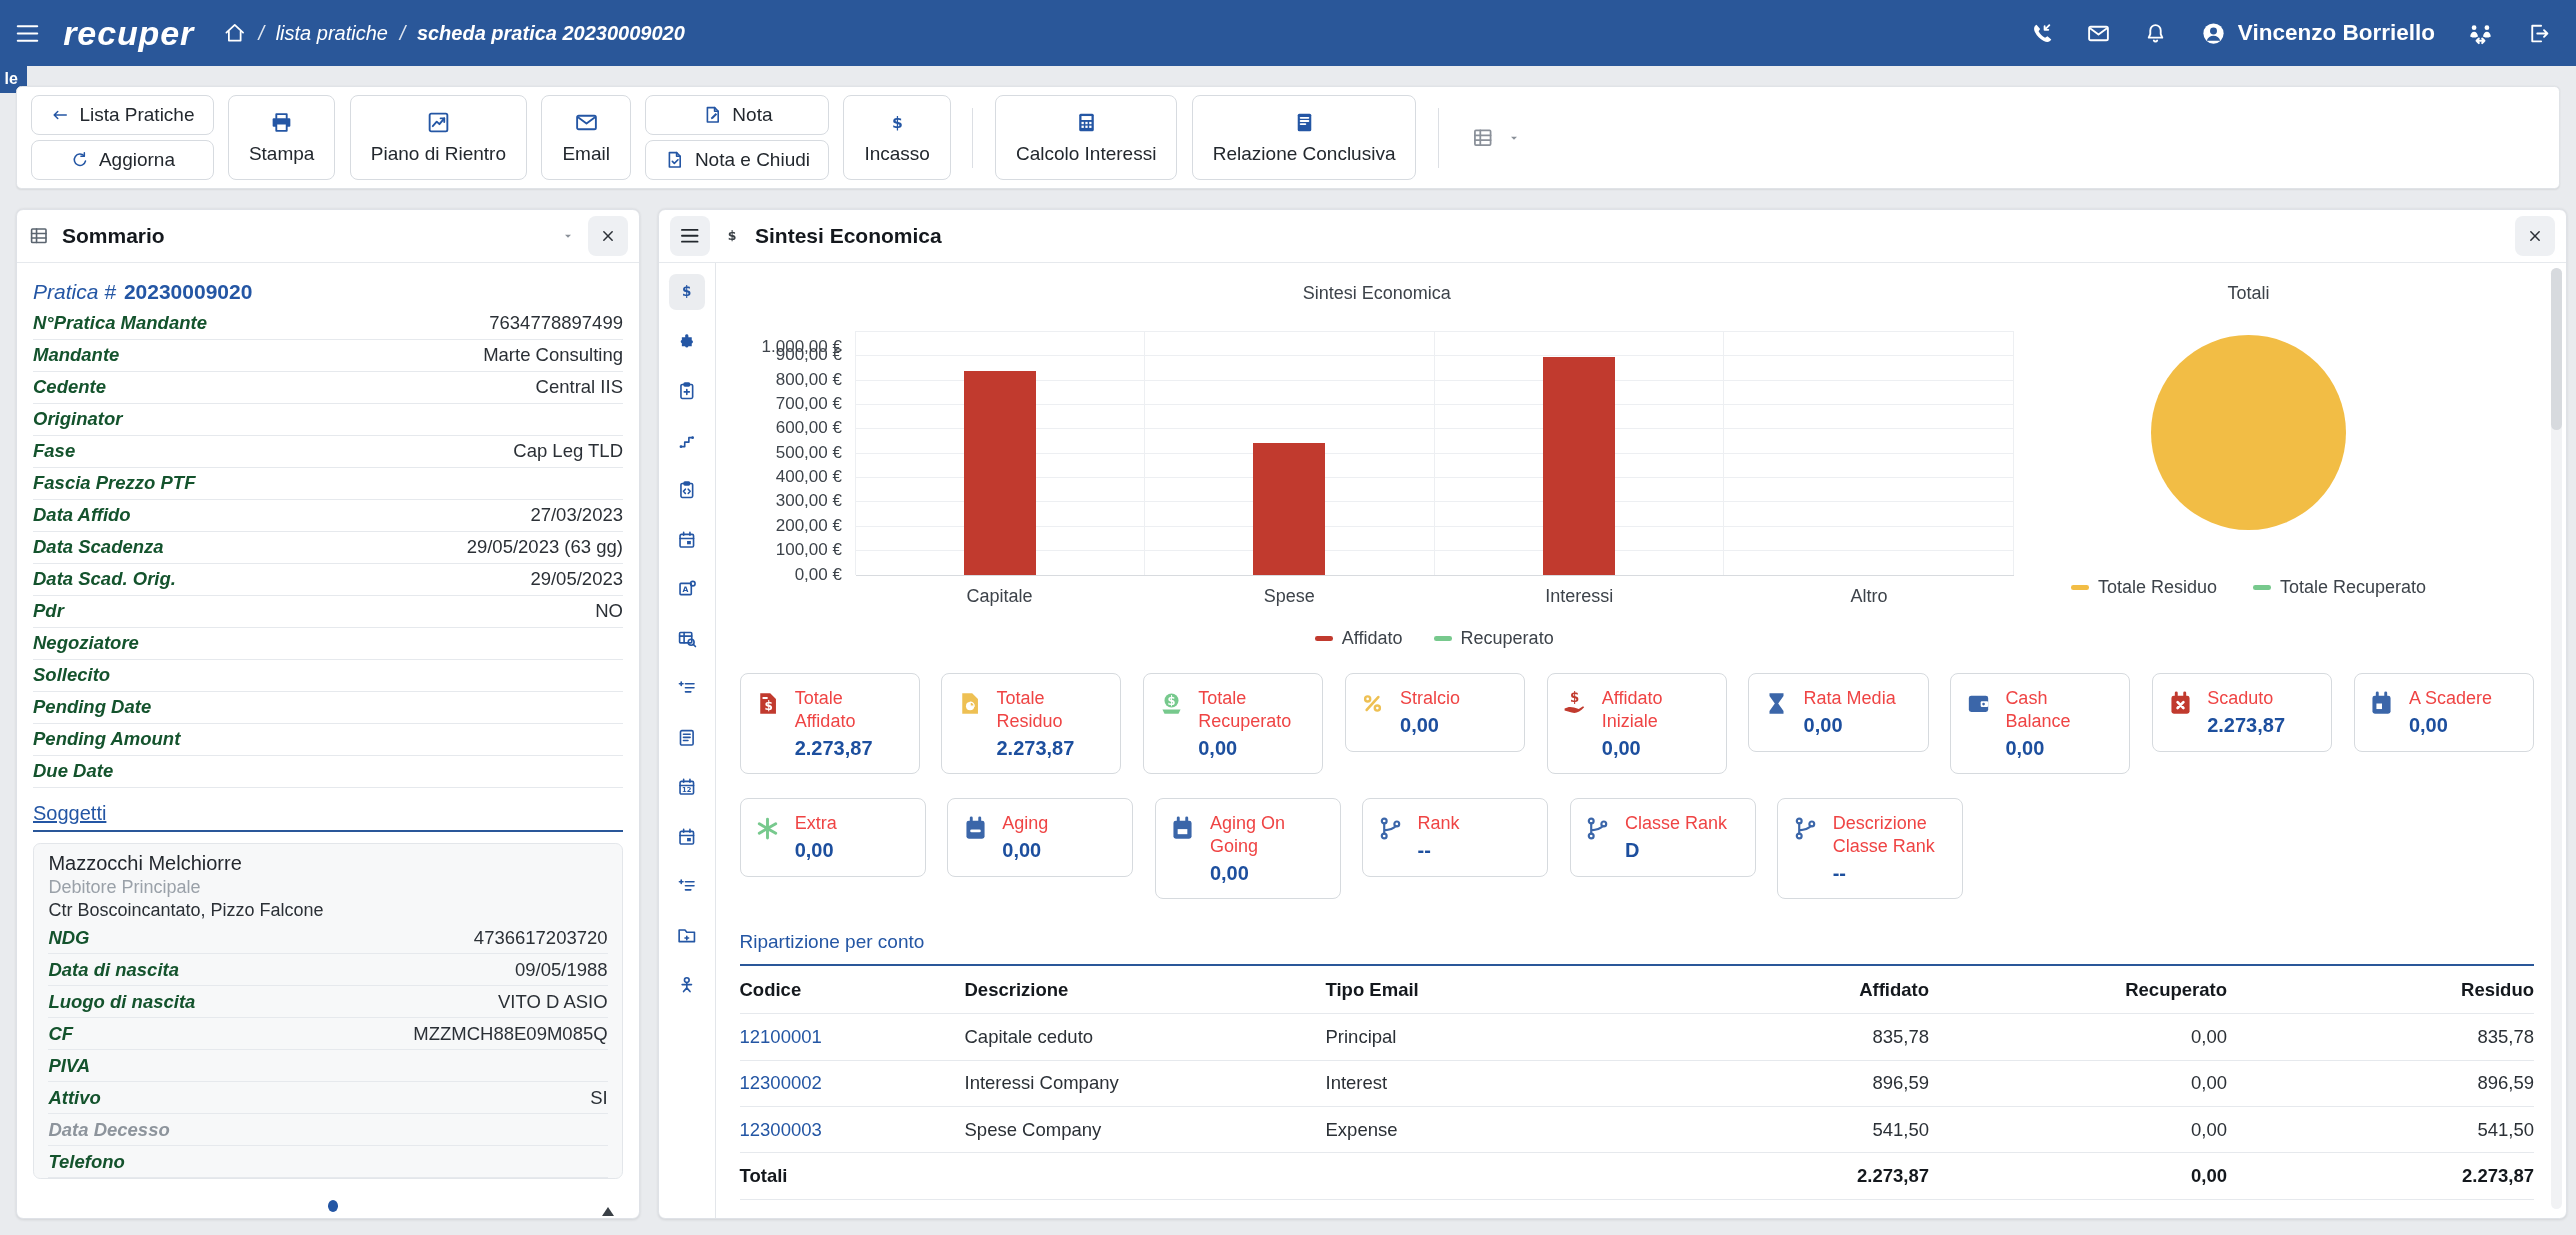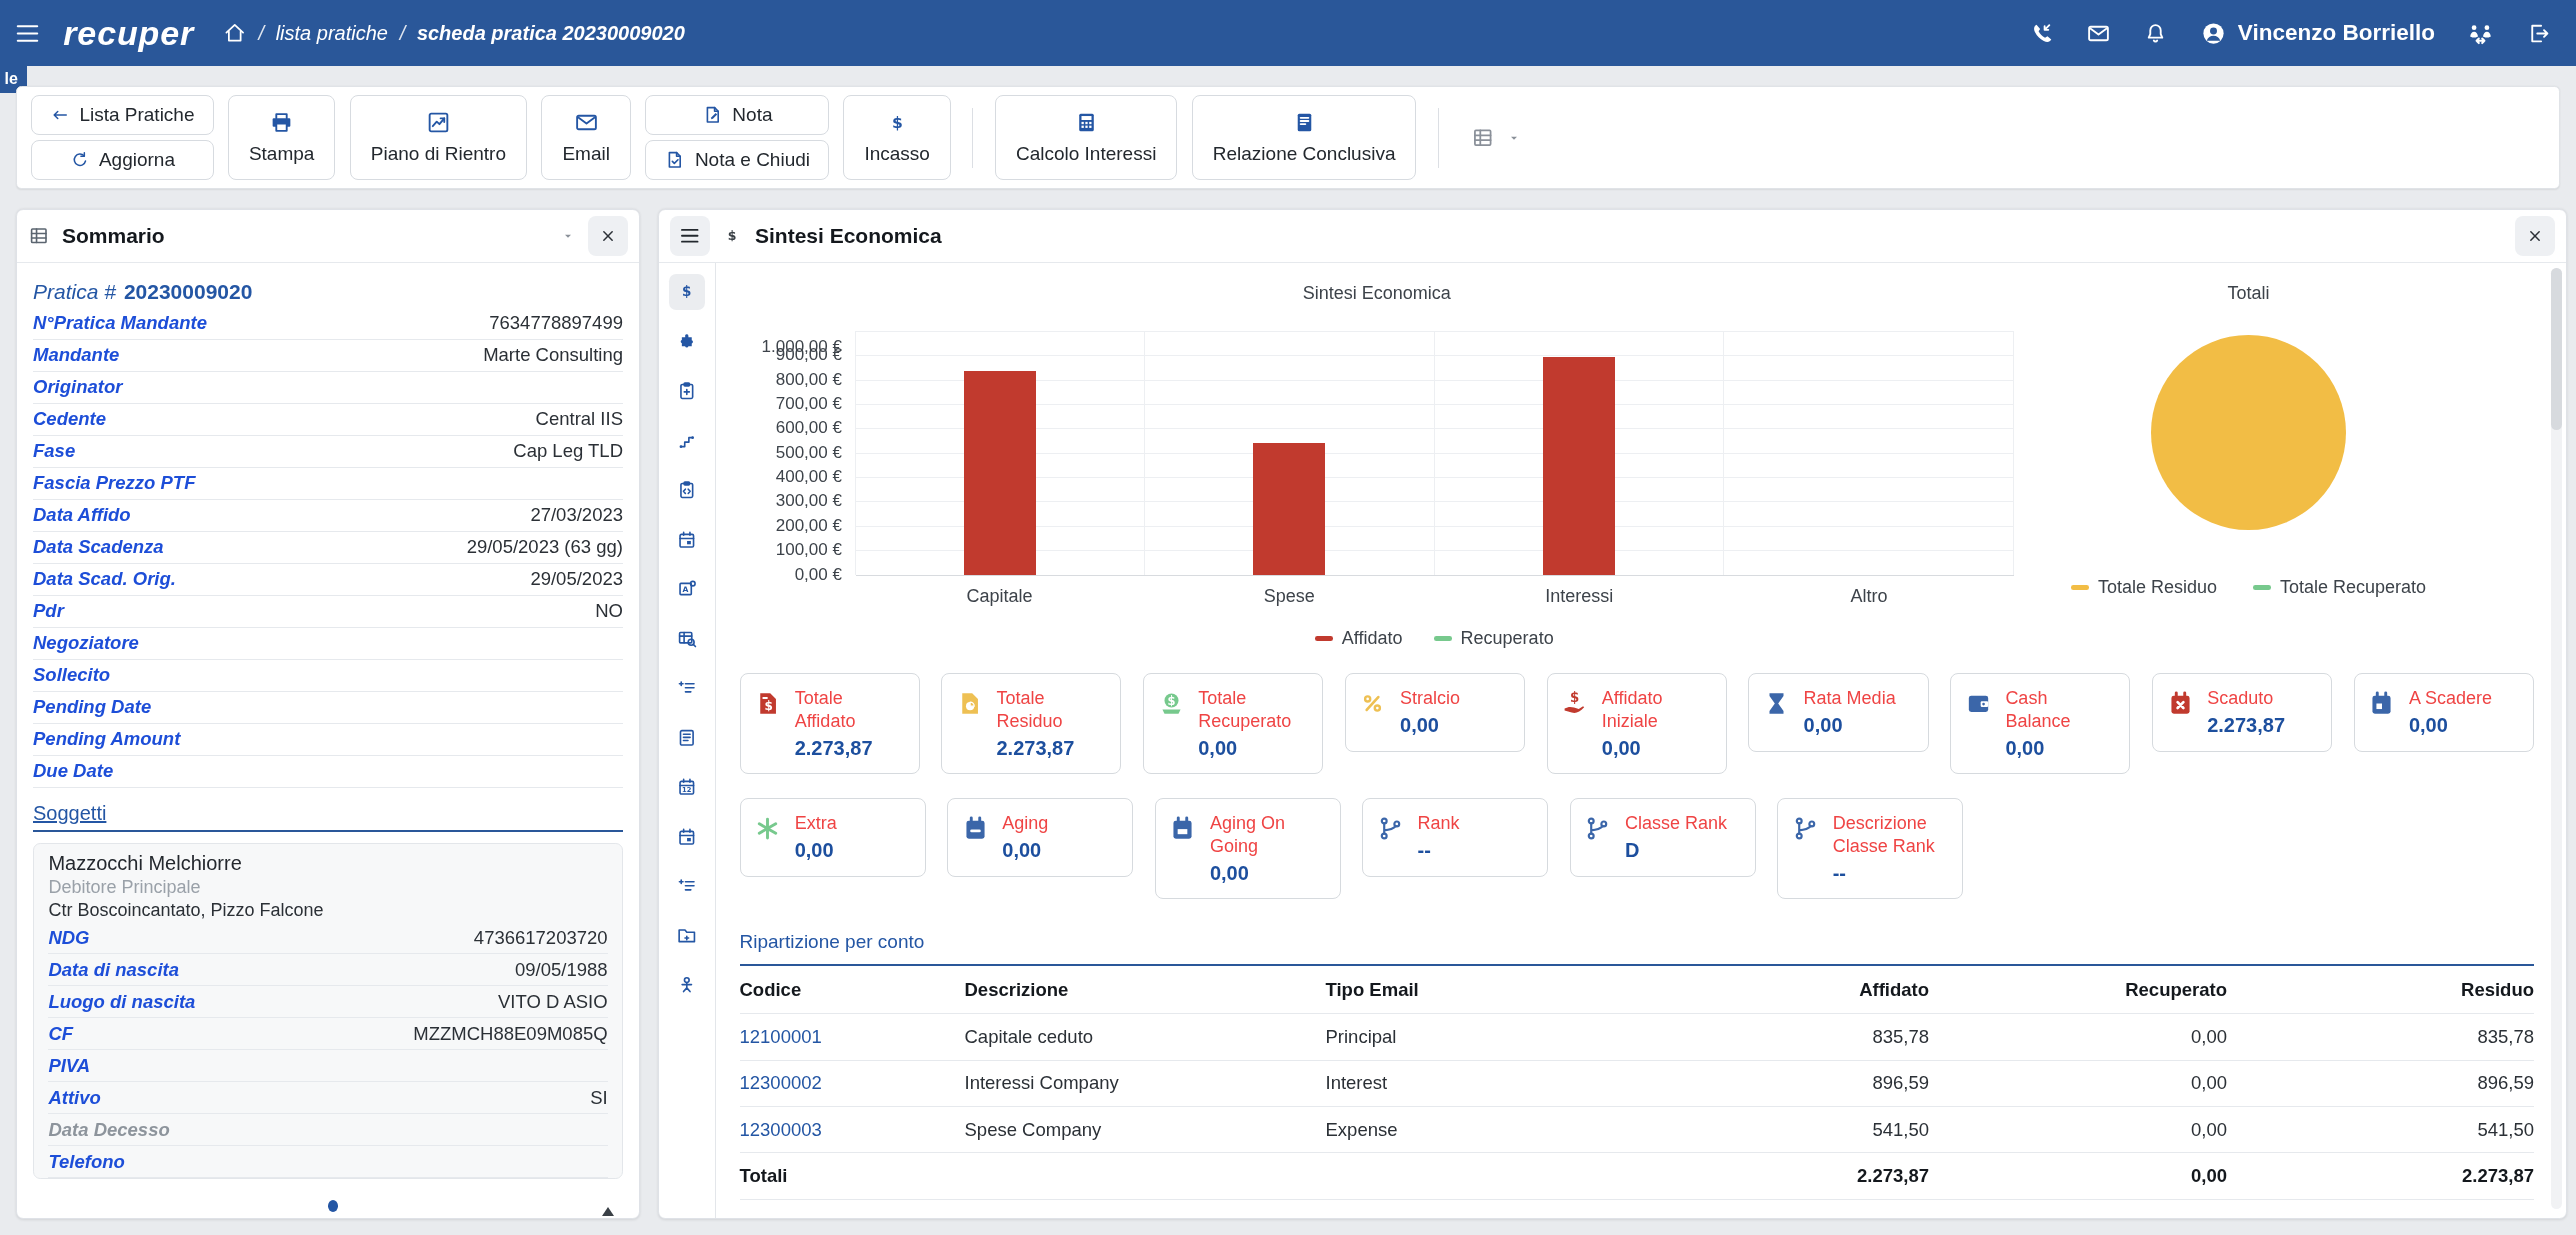--- a/index.html
+++ b/index.html
@@ -33,21 +33,21 @@
   .p-title{font-size:21px;font-weight:700;color:#14181d;}
   .spacer{flex:1;}
   .iconbox{width:40px;height:40px;border-radius:8px;background:#eef0f3;display:flex;align-items:center;justify-content:center;cursor:pointer;}
 
   
   .som-body{padding:12.6px 16px 0 16px;position:relative;height:957px;box-sizing:border-box;overflow:hidden;}
   .pratica{font-size:21px;color:#2456a4;height:32px;display:flex;align-items:center;}
   .pratica .pl{font-style:italic;}
   .pratica .pn{font-weight:700;margin-left:8px;}
   .f-row{height:32px;display:flex;align-items:center;justify-content:space-between;border-bottom:0.9px solid #e6e9ed;box-sizing:border-box;}
-  .f-lbl{font-size:18.5px;font-weight:700;font-style:italic;color:#1d4ed8;white-space:nowrap;}
+  .f-lbl{font-size:18.5px;font-weight:700;font-style:italic;color:#14532d;white-space:nowrap;}
   .f-lbl.muted{color:#8d949c;}
   .f-val{font-size:18.5px;color:#2b3036;white-space:nowrap;}
   .sog-title{margin-top:14.4px;font-size:20px;color:#2456a4;border-bottom:2.7px solid #2a5799;padding-bottom:7.2px;height:21px;text-decoration:underline;}
   .sog-card{margin-top:10.8px;background:#f7f8f9;border:0.9px solid #e3e6ea;border-radius:7.2px;padding:7.2px 14.4px 0;}
   .sog-name{font-size:20px;color:#24282e;height:25px;line-height:25px;}
   .sog-role{font-size:18px;color:#9aa1a9;height:22.5px;line-height:22.5px;}
   .sog-addr{font-size:18px;color:#2b3036;height:23.5px;line-height:23.5px;}
   .scroll-dot{position:absolute;left:50%;bottom:8px;width:10px;height:11.7px;border-radius:50%;background:#2456a4;}
   .partial-caret{position:absolute;right:25px;bottom:4.5px;width:0;height:0;border-left:6.3px solid transparent;border-right:6.3px solid transparent;border-bottom:9px solid #3a4046;}
 
@@ -321,26 +321,26 @@
       <div id="som-fields">
           <div class="f-row">
             <span class="f-lbl">N°Pratica Mandante</span>
             <span class="f-val">7634778897499</span>
           </div>
           <div class="f-row">
             <span class="f-lbl">Mandante</span>
             <span class="f-val">Marte Consulting</span>
           </div>
           <div class="f-row">
+            <span class="f-lbl">Cedente</span>
+            <span class="f-val">Central IIS</span>
+          </div>
+          <div class="f-row">
             <span class="f-lbl">Originator</span>
             <span class="f-val"></span>
-          </div>
-          <div class="f-row">
-            <span class="f-lbl">Cedente</span>
-            <span class="f-val">Central IIS</span>
           </div>
           <div class="f-row">
             <span class="f-lbl">Fase</span>
             <span class="f-val">Cap Leg TLD</span>
           </div>
           <div class="f-row">
             <span class="f-lbl">Fascia Prezzo PTF</span>
             <span class="f-val"></span>
           </div>
           <div class="f-row">

